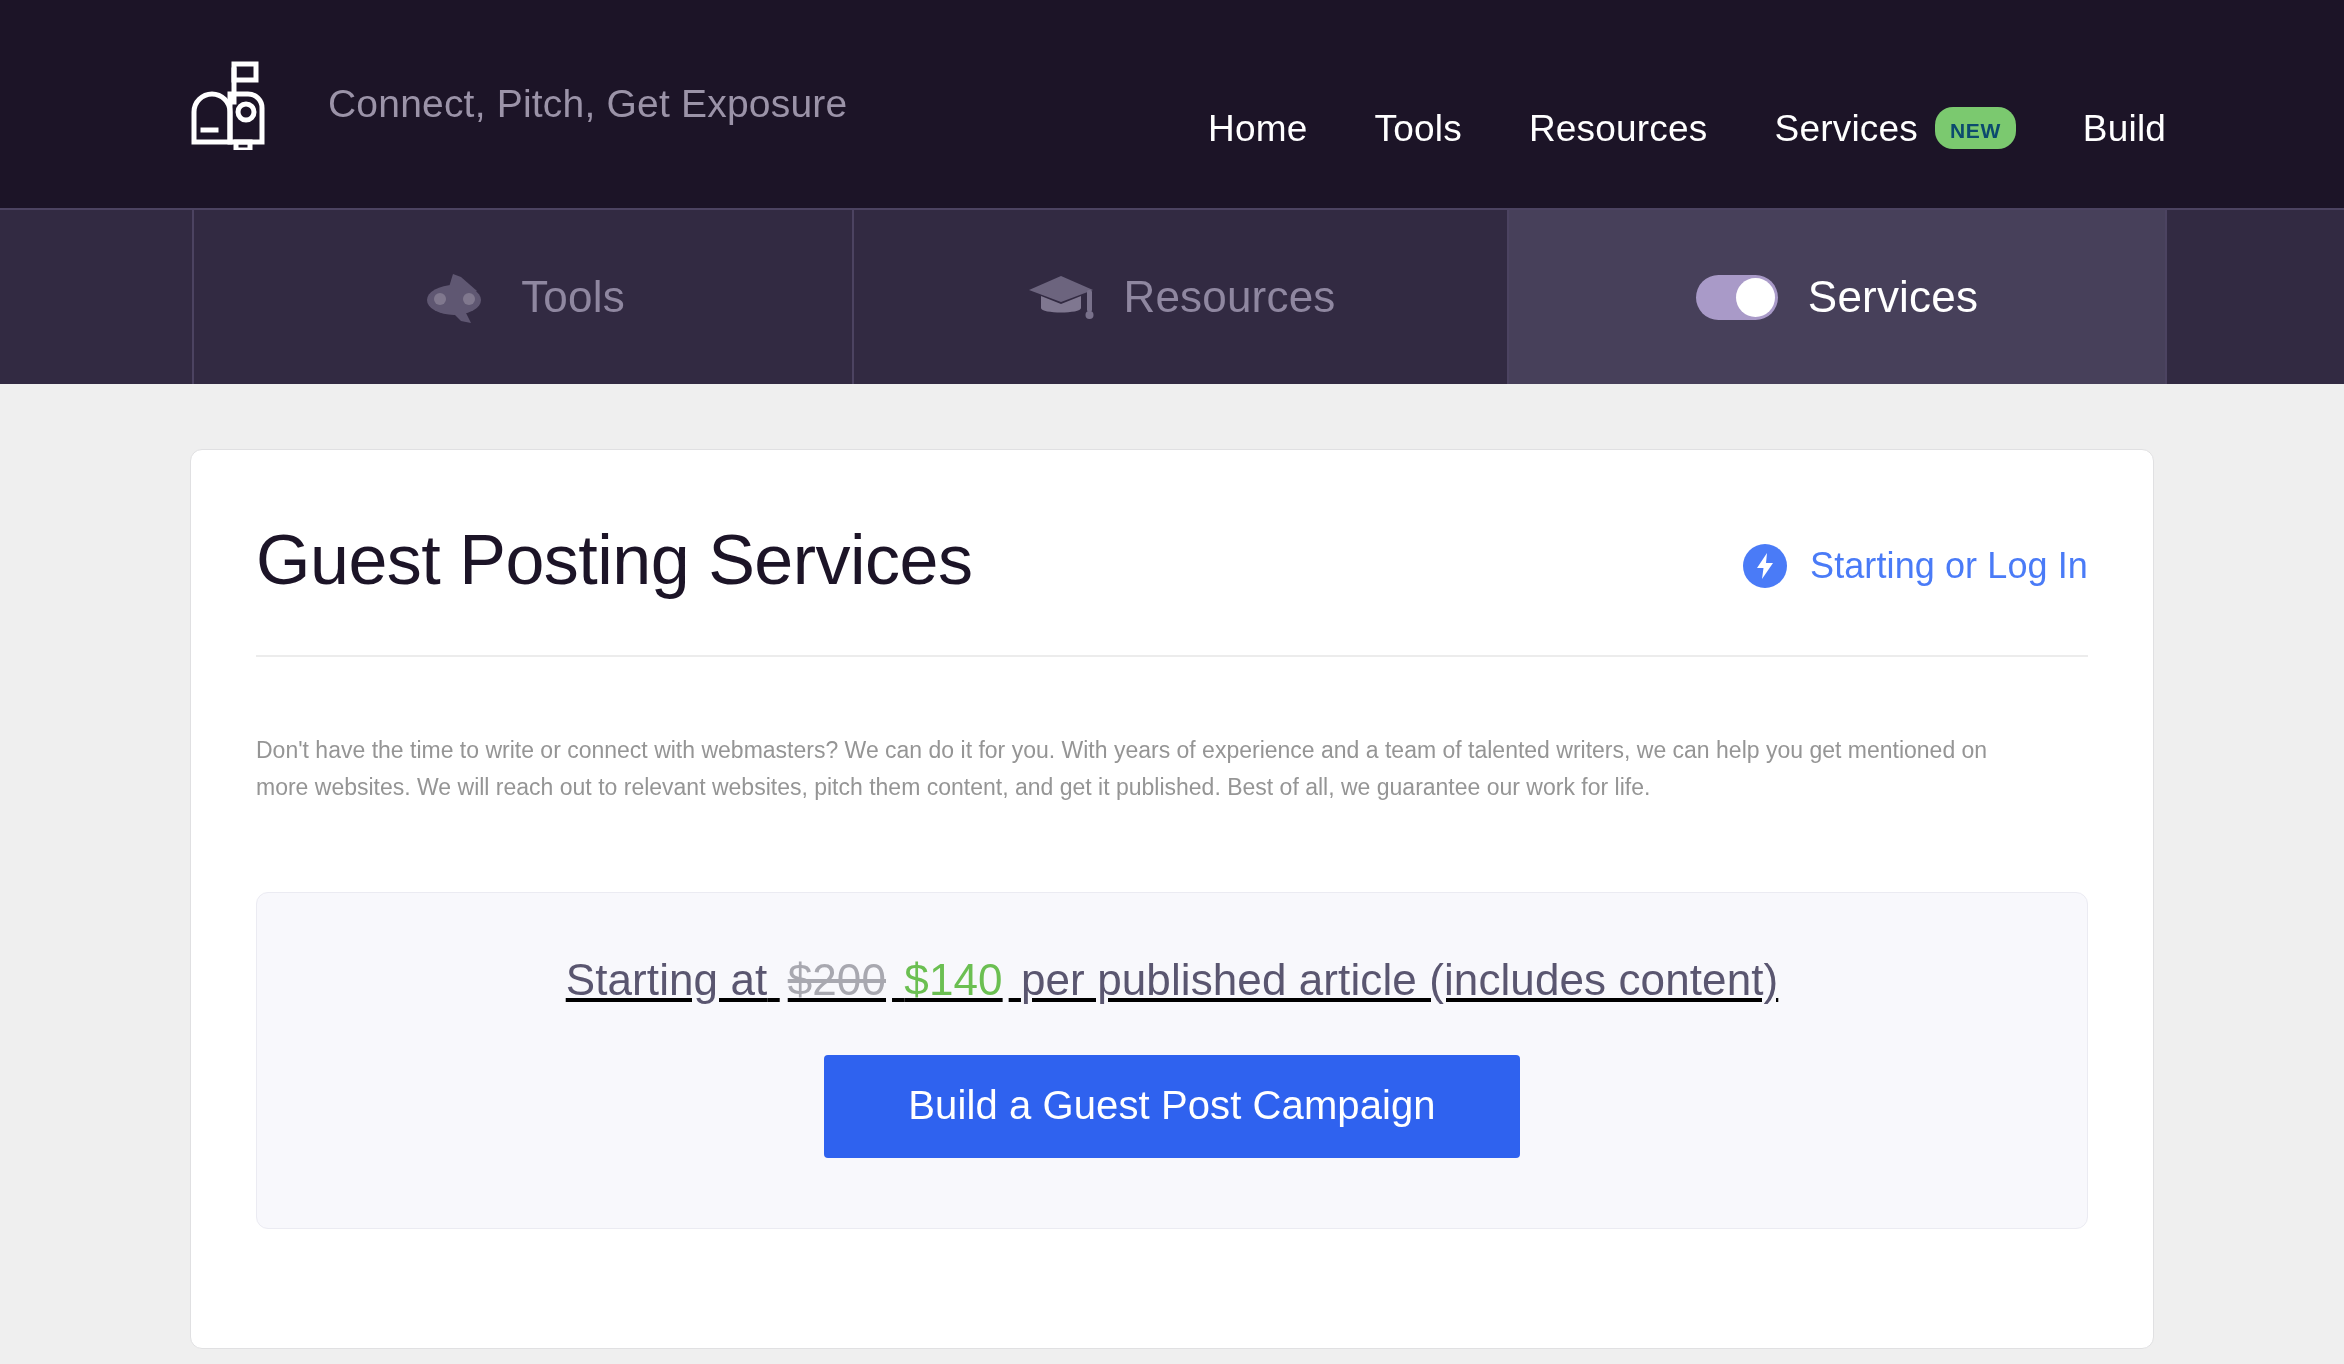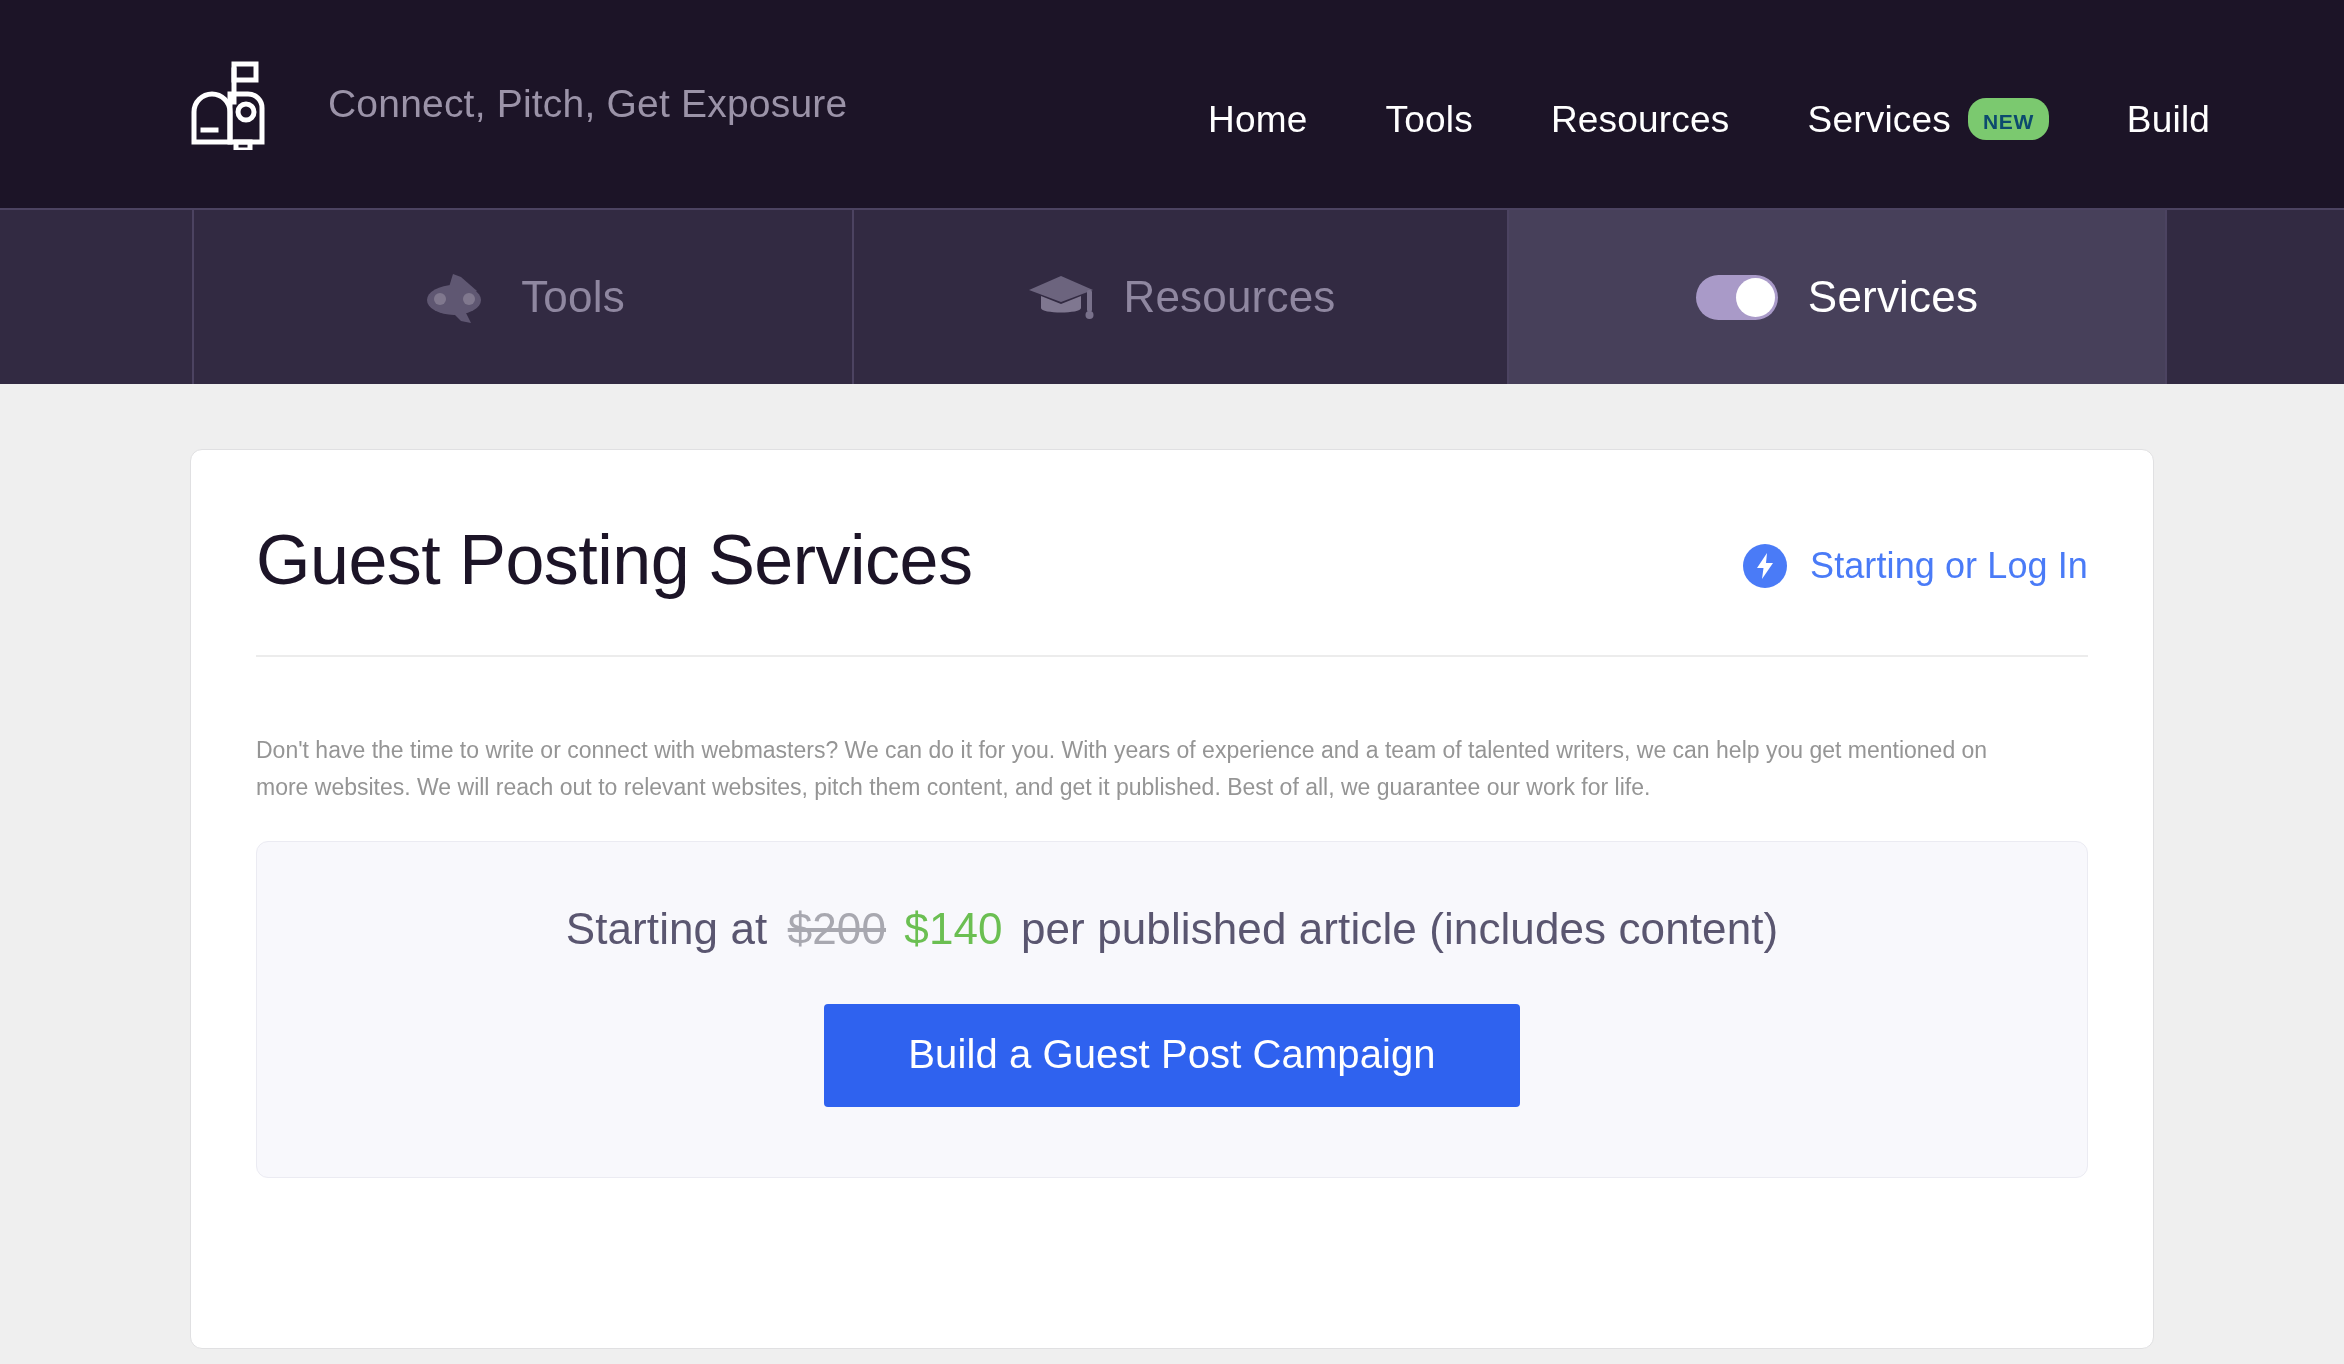--- a/index.html
+++ b/index.html
@@ -39,24 +39,24 @@
     margin-left: 62px;
     font-size: 39px;
     color: #9b93a8;
     letter-spacing: 0.2px;
     white-space: nowrap;
   }
 
   .main-nav {
     position: absolute;
     left: 1208px;
-    top: 4px;
+    top: 13px;
     height: 232px;
     display: flex;
-    gap: 12px;
+    gap: 1px;
   }
 
   .nav-link {
     color: #ffffff;
     font-size: 37px;
     text-decoration: none;
     white-space: nowrap;
     display: inline-flex;
     align-items: center;
     margin-right: 66px;
@@ -214,26 +214,27 @@
 
   .intro-paragraph {
     margin-top: 75px;
     font-size: 23px;
     line-height: 1.6;
     color: #959595;
     max-width: 1760px;
   }
 
   .price-box {
-    margin-top: 35px;
+    margin-top: 86px;
     background: #f8f8fc;
     border: 1px solid #ebebf2;
     border-radius: 12px;
     padding: 62px 40px 70px 40px;
     text-align: center;
+    text-decoration: underline;
   }
 
   .price-line {
     font-size: 44px;
     color: #5a5670;
     letter-spacing: 0.1px;
     white-space: nowrap;
   }
   .price-old {
     color: #a8a8b0;

